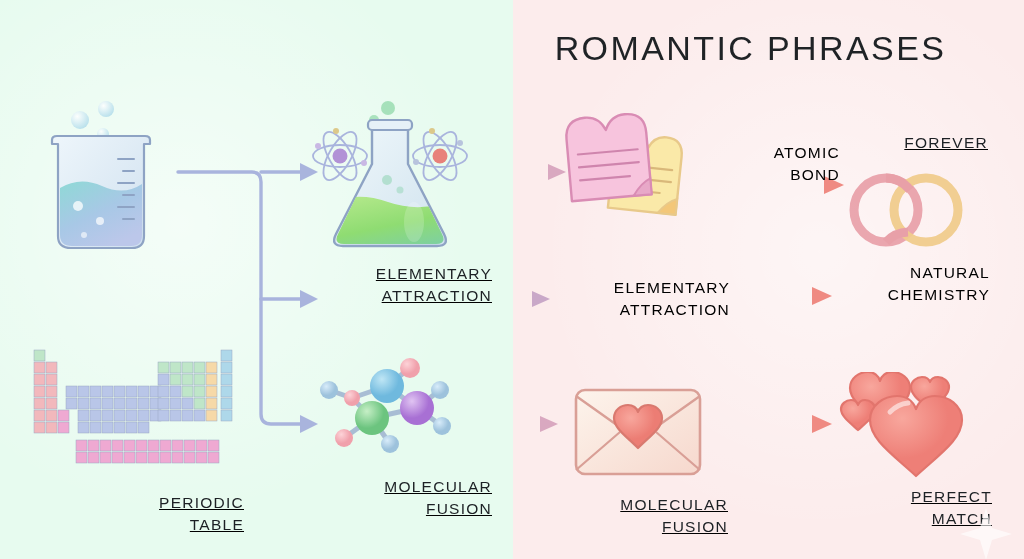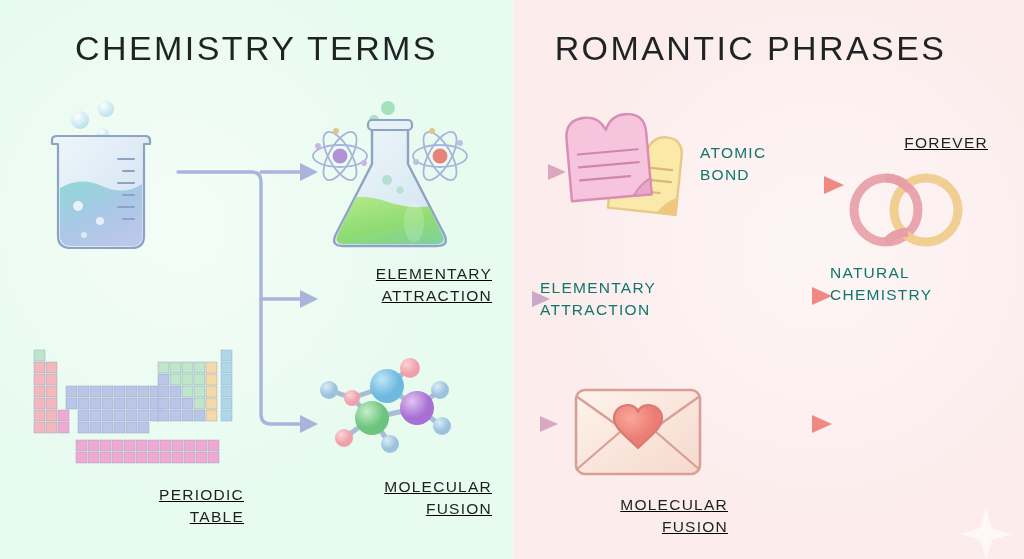--- a/index.html
+++ b/index.html
@@ -47,38 +47,37 @@
   #node-reaction   { left:14px;  top:96px;  width:200px; }
   #node-periodic   { left:24px;  top:344px; width:220px; }
   #node-elementary-l { left:292px; top:94px; width:200px; }
   #node-molecular-l  { left:292px; top:352px; width:200px; }
 
   #node-letters    { left:533px; top:96px;  width:200px; }
   #node-rings      { left:824px; top:132px; width:164px; }
   #node-envelope   { left:548px; top:378px; width:180px; }
   #node-hearts     { left:824px; top:372px; width:168px; }
 
-  .mid-label { position:absolute; text-align:left; white-space:pre-line;
-               font-size:15.5px; letter-spacing:1.25px; color:#0f766e; line-height:1.42; }
+  .mid-label { position:absolute; text-align:right; white-space:pre-line;
+               font-size:15.5px; letter-spacing:1.25px; color:#000000; line-height:1.42; }
   #label-atomic-bond   { left:700px; top:142px; width:140px; }
   #label-elem-attr-r   { left:540px; top:277px; width:190px; }
   #label-natural-chem  { left:830px; top:262px; width:160px; }
 
   
   .layer { position:absolute; inset:0; width:1024px; height:559px; pointer-events:none; }
 </style>
 </head>
 <body>
 
 <div id="stage">
 
   <div class="panel" id="panel-left"></div>
   <div class="panel" id="panel-right"></div>
 
-  <div class="header" id="header-left">CHEMISTRY TERMS</div>
   <div class="header" id="header-right">ROMANTIC PHRASES</div>
 
   <svg class="layer" id="connector-layer" viewBox="0 0 1024 559">
     <defs>
       <linearGradient id="gGreenPink" x1="0" y1="0" x2="1" y2="0">
         <stop offset="0%" stop-color="#a8d8c0"></stop>
         <stop offset="100%" stop-color="#d9a8c0"></stop>
       </linearGradient>
       <linearGradient id="gGoldCoral" x1="0" y1="0" x2="1" y2="0">
         <stop offset="0%" stop-color="#f5d79f"></stop>
@@ -287,21 +286,21 @@
           <rect x="112" y="108" width="11" height="11" fill="#efa9d2"></rect>
           <rect x="124" y="108" width="11" height="11" fill="#efa9d2"></rect>
           <rect x="136" y="108" width="11" height="11" fill="#efa9d2"></rect>
           <rect x="148" y="108" width="11" height="11" fill="#efa9d2"></rect>
           <rect x="160" y="108" width="11" height="11" fill="#efa9d2"></rect>
           <rect x="172" y="108" width="11" height="11" fill="#efa9d2"></rect>
           <rect x="184" y="108" width="11" height="11" fill="#efa9d2"></rect>
         </g>
       </svg>
     </div>
-    <div class="node-label" style="margin-top:16px">PERIODIC
+    <div class="node-label" style="margin-top:24px">PERIODIC
 TABLE</div>
   </div>
 
   <div class="node" id="node-elementary-l">
     <div class="icon-wrap">
       <svg width="200" height="165" viewBox="0 0 200 165">
         <defs>
           <linearGradient id="flaskGlass" x1="0" y1="0" x2="1" y2="1">
             <stop offset="0%" stop-color="#f0f8fb"></stop>
               <stop offset="100%" stop-color="#cfe2ee"></stop>
@@ -464,20 +463,45 @@
         <path d="M28 18 L90 62 L152 18" fill="none" stroke="#d99f96" stroke-width="2.4"></path>
         <path d="M28 92 L72 54 M152 92 L108 54" fill="none" stroke="#d99f96" stroke-width="2.2"></path>
         <path d="M90 70 C78 58 66 50 66 40 C66 32 73 27 80 27 C85 27 89 30 90 34
                  C91 30 95 27 100 27 C107 27 114 32 114 40 C114 50 102 58 90 70 Z" fill="url(#heartG)" stroke="#d9796f" stroke-width="2.2" stroke-linejoin="round"></path>
       </svg>
     </div>
     <div class="node-label" style="margin-top:6px">MOLECULAR
 FUSION</div>
   </div>
 
+  <div class="node" id="node-hearts">
+    <div class="icon-wrap">
+      <svg width="168" height="108" viewBox="0 0 168 108">
+        <defs>
+          <radialGradient id="hG" cx="0.35" cy="0.28">
+            <stop offset="0%" stop-color="#f8a79d"></stop>
+              <stop offset="100%" stop-color="#ee7f77"></stop>
+          </radialGradient>
+        </defs>
+        <g fill="url(#hG)" stroke="#e2756d" stroke-width="2.2" stroke-linejoin="round">
+          <path d="M56 46 C40 32 26 22 26 10 C26 0 35 -6 44 -6 C50 -6 55 -2 56 3
+                   C57 -2 62 -6 68 -6 C77 -6 86 0 86 10 C86 22 72 32 56 46 Z" transform="translate(0,6)"></path>
+          <path d="M106 38 C96 29 87 23 87 15 C87 9 93 5 98 5 C102 5 105 7 106 10
+                   C107 7 110 5 114 5 C119 5 125 9 125 15 C125 23 116 29 106 38 Z"></path>
+          <path d="M34 58 C25 50 17 44 17 37 C17 32 22 28 27 28 C30 28 33 30 34 33
+                   C35 30 38 28 41 28 C46 28 51 32 51 37 C51 44 43 50 34 58 Z"></path>
+          <path d="M92 104 C68 82 46 67 46 48 C46 33 60 24 73 24 C82 24 89 29 92 37
+                   C95 29 102 24 111 24 C124 24 138 33 138 48 C138 67 116 82 92 104 Z"></path>
+        </g>
+        <path d="M66 40 Q74 32 84 31" fill="none" stroke="#ffffff" stroke-width="5" stroke-linecap="round" opacity=".55"></path>
+      </svg>
+    </div>
+    <div class="node-label" style="margin-top:2px">PERFECT
+MATCH</div>
+  </div>
 
   <div class="mid-label" id="label-atomic-bond">ATOMIC
 BOND</div>
   <div class="mid-label" id="label-elem-attr-r">ELEMENTARY
 ATTRACTION</div>
   <div class="mid-label" id="label-natural-chem">NATURAL
 CHEMISTRY</div>
 
   <svg class="layer" viewBox="0 0 1024 559">
     <path d="M986 508 L992 528 L1012 534 L992 540 L986 560 L980 540 L960 534 L980 528 Z" fill="#ffffff" opacity=".62"></path>

